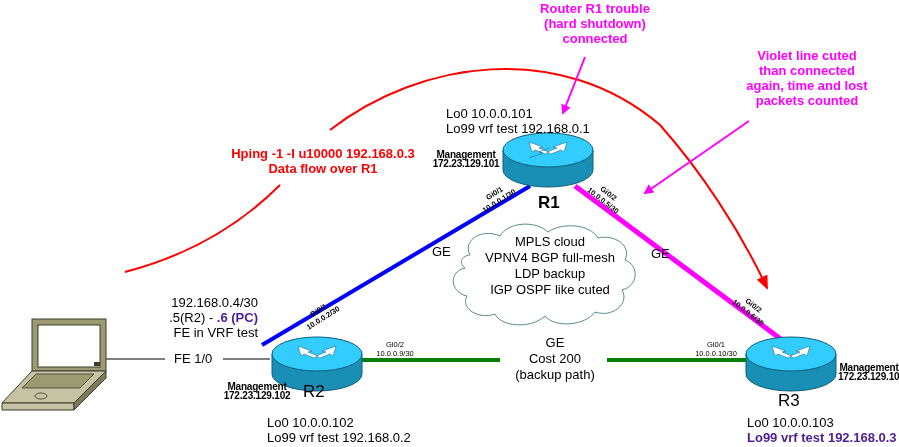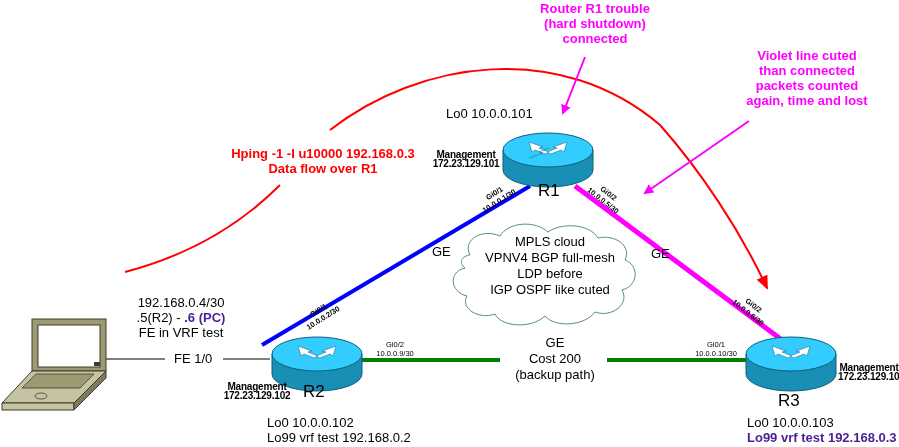--- a/index.html
+++ b/index.html
@@ -87,37 +87,38 @@
 
 <div class="t ann-mag" style="left:535px; top:1px; width:120px;">
   <div>Router R1 trouble</div>
   <div>(hard shutdown)</div>
   <div>connected</div>
 </div>
 
 <div class="t ann-mag" style="left:742px; top:48px; width:130px;">
   <div>Violet line cuted</div>
   <div>than connected</div>
+  <div>again, time and lost</div>
   <div>packets counted</div>
-  <div>again, time and lost</div>
 </div>
 
 <div class="t ann-red" style="left:185px; top:146px; width:190px;margin-left:43px;">
   <div>Hping -1 -I u10000 192.168.0.3</div>
   <div>Data flow over R1</div>
 </div>
 
 <div class="t lbl" style="left:446px; top:106px;">
   <div>Lo0 10.0.0.101</div>
+  <div>Lo99 vrf test 192.168.0.1</div>
 </div>
 <div class="t mgmt" style="left:432px; top:150px; width:68px;">
   <div>Management</div>
   <div>172.23.129.101</div>
 </div>
-<div class="t rname" style="left:538px; top:181px;">R1</div>
+<div class="t rname" style="left:538px; top:193px;font-weight:bold;">R1</div>
 
 <div class="t mgmt" style="left:223px; top:382px; width:68px;">
   <div>Management</div>
   <div>172.23.129.102</div>
 </div>
 <div class="t rname" style="left:303px; top:382px;">R2</div>
 <div class="t lbl" style="left:267px; top:415px;">
   <div>Lo0 10.0.0.102</div>
   <div>Lo99 vrf test 192.168.0.2</div>
 </div>
@@ -156,28 +157,28 @@
   <div>Gi0/1</div>
   <div>10.0.0.10/30</div>
 </div>
 
 <div class="t lbl" style="left:432px; top:244px;">GE</div>
 <div class="t lbl" style="left:651px; top:246px;">GE</div>
 
 <div class="t lbl c" style="left:460px; top:234px; width:180px; line-height:16px;">
   <div>MPLS cloud</div>
   <div>VPNV4 BGP full-mesh</div>
-  <div>LDP before</div>
+  <div>LDP backup</div>
   <div>IGP OSPF like cuted</div>
 </div>
 
 <div class="t lbl c" style="left:505px; top:335px; width:100px; line-height:16px;">
   <div>GE</div>
   <div>Cost 200</div>
   <div>(backup path)</div>
 </div>
 
-<div class="t lbl c" style="left:126px; top:295px; width:110px;">
+<div class="t lbl c" style="left:148px; top:295px; width:110px;text-align:right;">
   <div>192.168.0.4/30</div>
   <div><span>.5(R2) - </span><span class="red">.6 (PC)</span></div>
   <div>FE in VRF test</div>
 </div>
 <div class="t lbl" style="left:174px; top:351px;">FE 1/0</div>
 
 </body></html>

